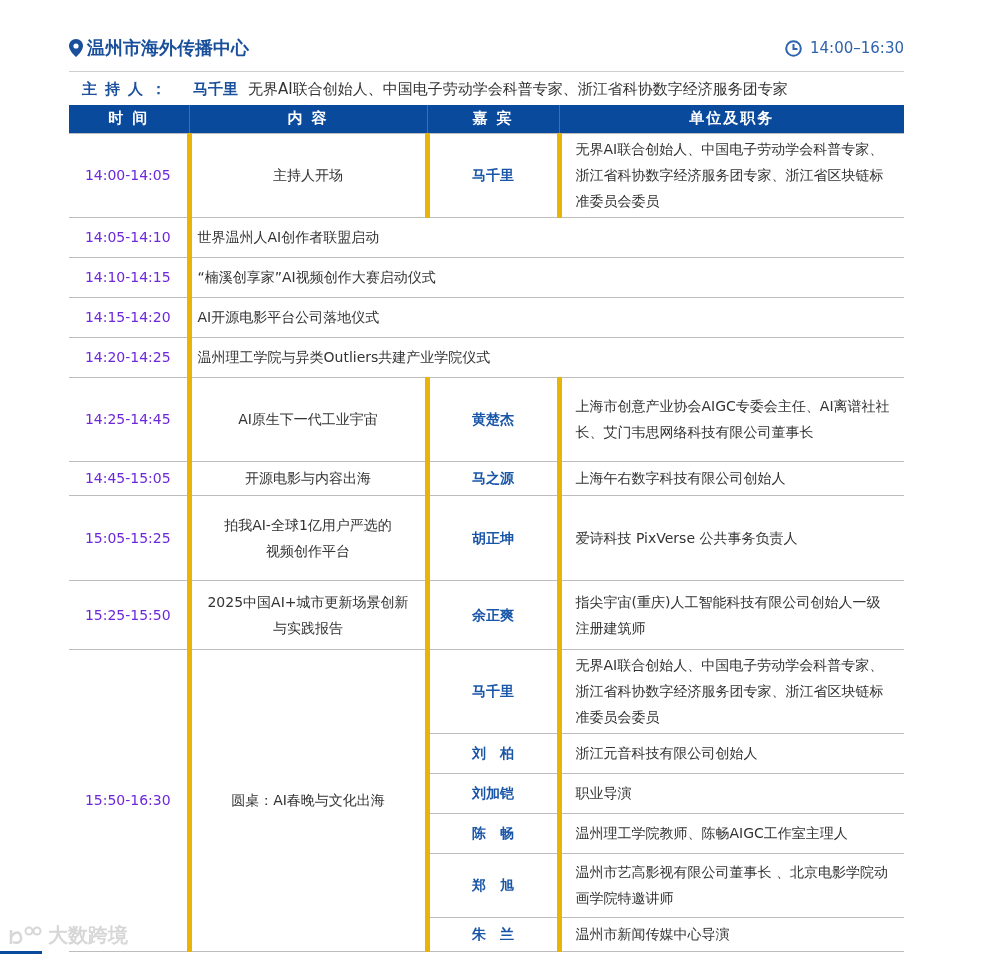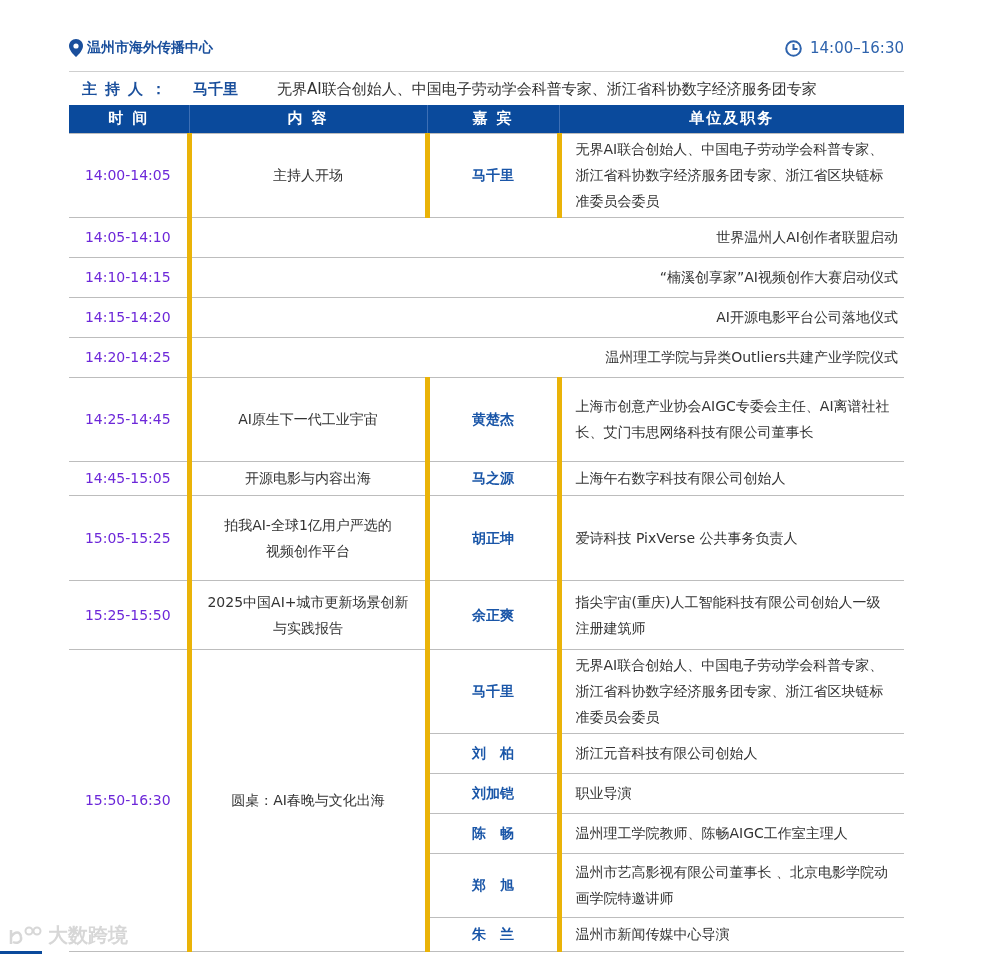--- a/index.html
+++ b/index.html
@@ -3,34 +3,34 @@
 <meta charset="utf-8">
 <style>
   * { box-sizing: border-box; margin: 0; padding: 0; }
   html, body { width: 983px; height: 954px; background: #ffffff; overflow: hidden; }
   body { position: relative; font-family: "DejaVu Sans", "Liberation Sans", sans-serif; color: #333333; }
 
   .venue-bar {
     position: absolute; left: 69px; top: 34px; width: 835px; height: 28px;
     display: flex; align-items: center; justify-content: space-between;
   }
-  .venue { display: flex; align-items: center; color: #1a4f9c; font-weight: bold; font-size: 14px; }
+  .venue { display: flex; align-items: center; color: #1a4f9c; font-weight: bold; font-size: 18px; }
   .venue svg { margin-right: 4px; }
   .time-range { display: flex; align-items: center; color: #2e63ad; font-size: 15px; }
   .time-range svg { margin-right: 8px; }
 
   .divider { position: absolute; left: 69px; top: 71px; width: 835px; height: 1px; background: #cfcfcf; }
 
   .host-line {
     position: absolute; left: 82px; top: 77px; height: 24px;
     display: flex; align-items: center; font-size: 15px; white-space: nowrap;
   }
   .host-label { color: #1a4f9c; font-weight: bold; letter-spacing: 8px; margin-right: 19px; }
   .host-name { color: #1a4f9c; font-weight: bold; margin-right: 10px; }
-  .host-title { color: #333333; margin-left: 29px; }
+  .host-title { color: #333333; }
 
   table.schedule {
     position: absolute; left: 69px; top: 105px; width: 835px;
     border-collapse: collapse; table-layout: fixed; font-size: 14px;
   }
   table.schedule col.c1 { width: 120px; }
   table.schedule col.c2 { width: 238px; }
   table.schedule col.c3 { width: 132px; }
   table.schedule col.c4 { width: 345px; }
 
@@ -41,21 +41,21 @@
   table.schedule th:first-child { border-left: none; }
 
   table.schedule td {
     border-top: 1px solid #bdbdbd; border-bottom: 1px solid #bdbdbd;
     border-left: 5px solid #eab308; text-align: center; vertical-align: middle;
     line-height: 26px; color: #333333; padding: 0 6px;
   }
   table.schedule td.time { border-left: none; color: #6d28d9; }
   table.schedule td.guest { color: #1a56a8; font-weight: bold; }
   table.schedule td.org { text-align: left; padding-left: 14px; padding-right: 10px; }
-  table.schedule td.span-content { text-align: right; margin-left: 15px; }
+  table.schedule td.span-content { text-align: left; margin-left: 15px; }
 
   .watermark {
     position: absolute; left: 8px; top: 922px; color: #d7d7d7; font-size: 20px; font-weight: bold;
     display: flex; align-items: center; text-align: right;
   }
   .watermark svg { margin-right: 6px; }
   .bottom-accent { position: absolute; left: 0; top: 951px; width: 42px; height: 3px; background: #0a4a9c; }
 </style>
 </head>
 <body>

